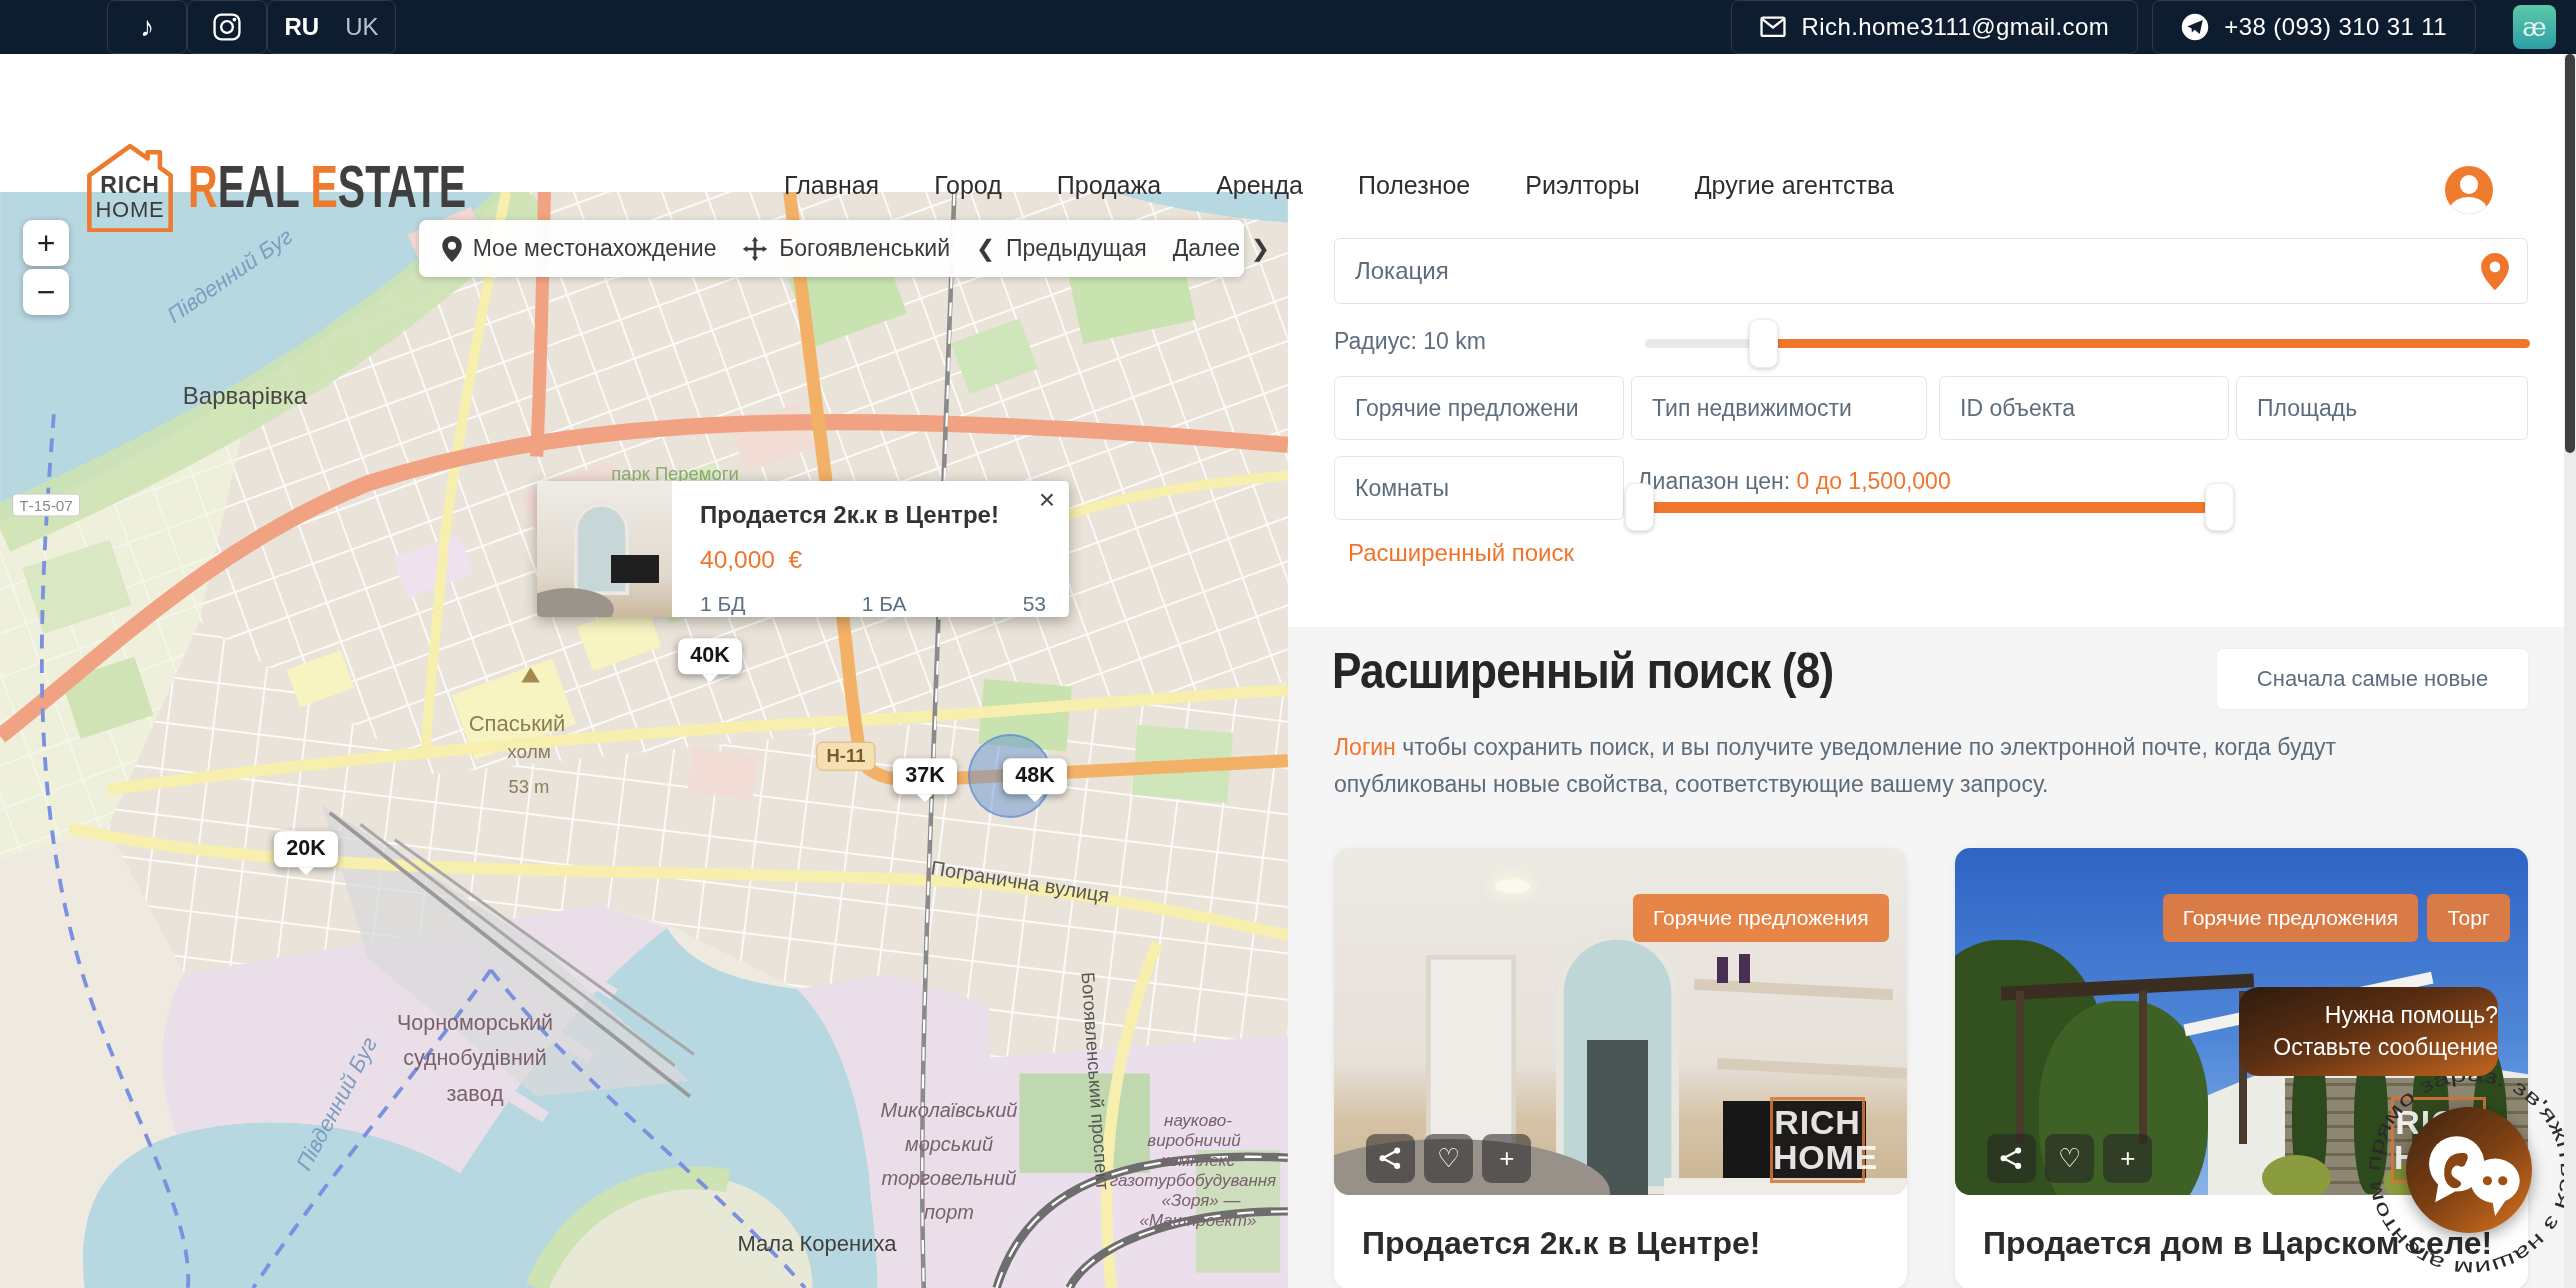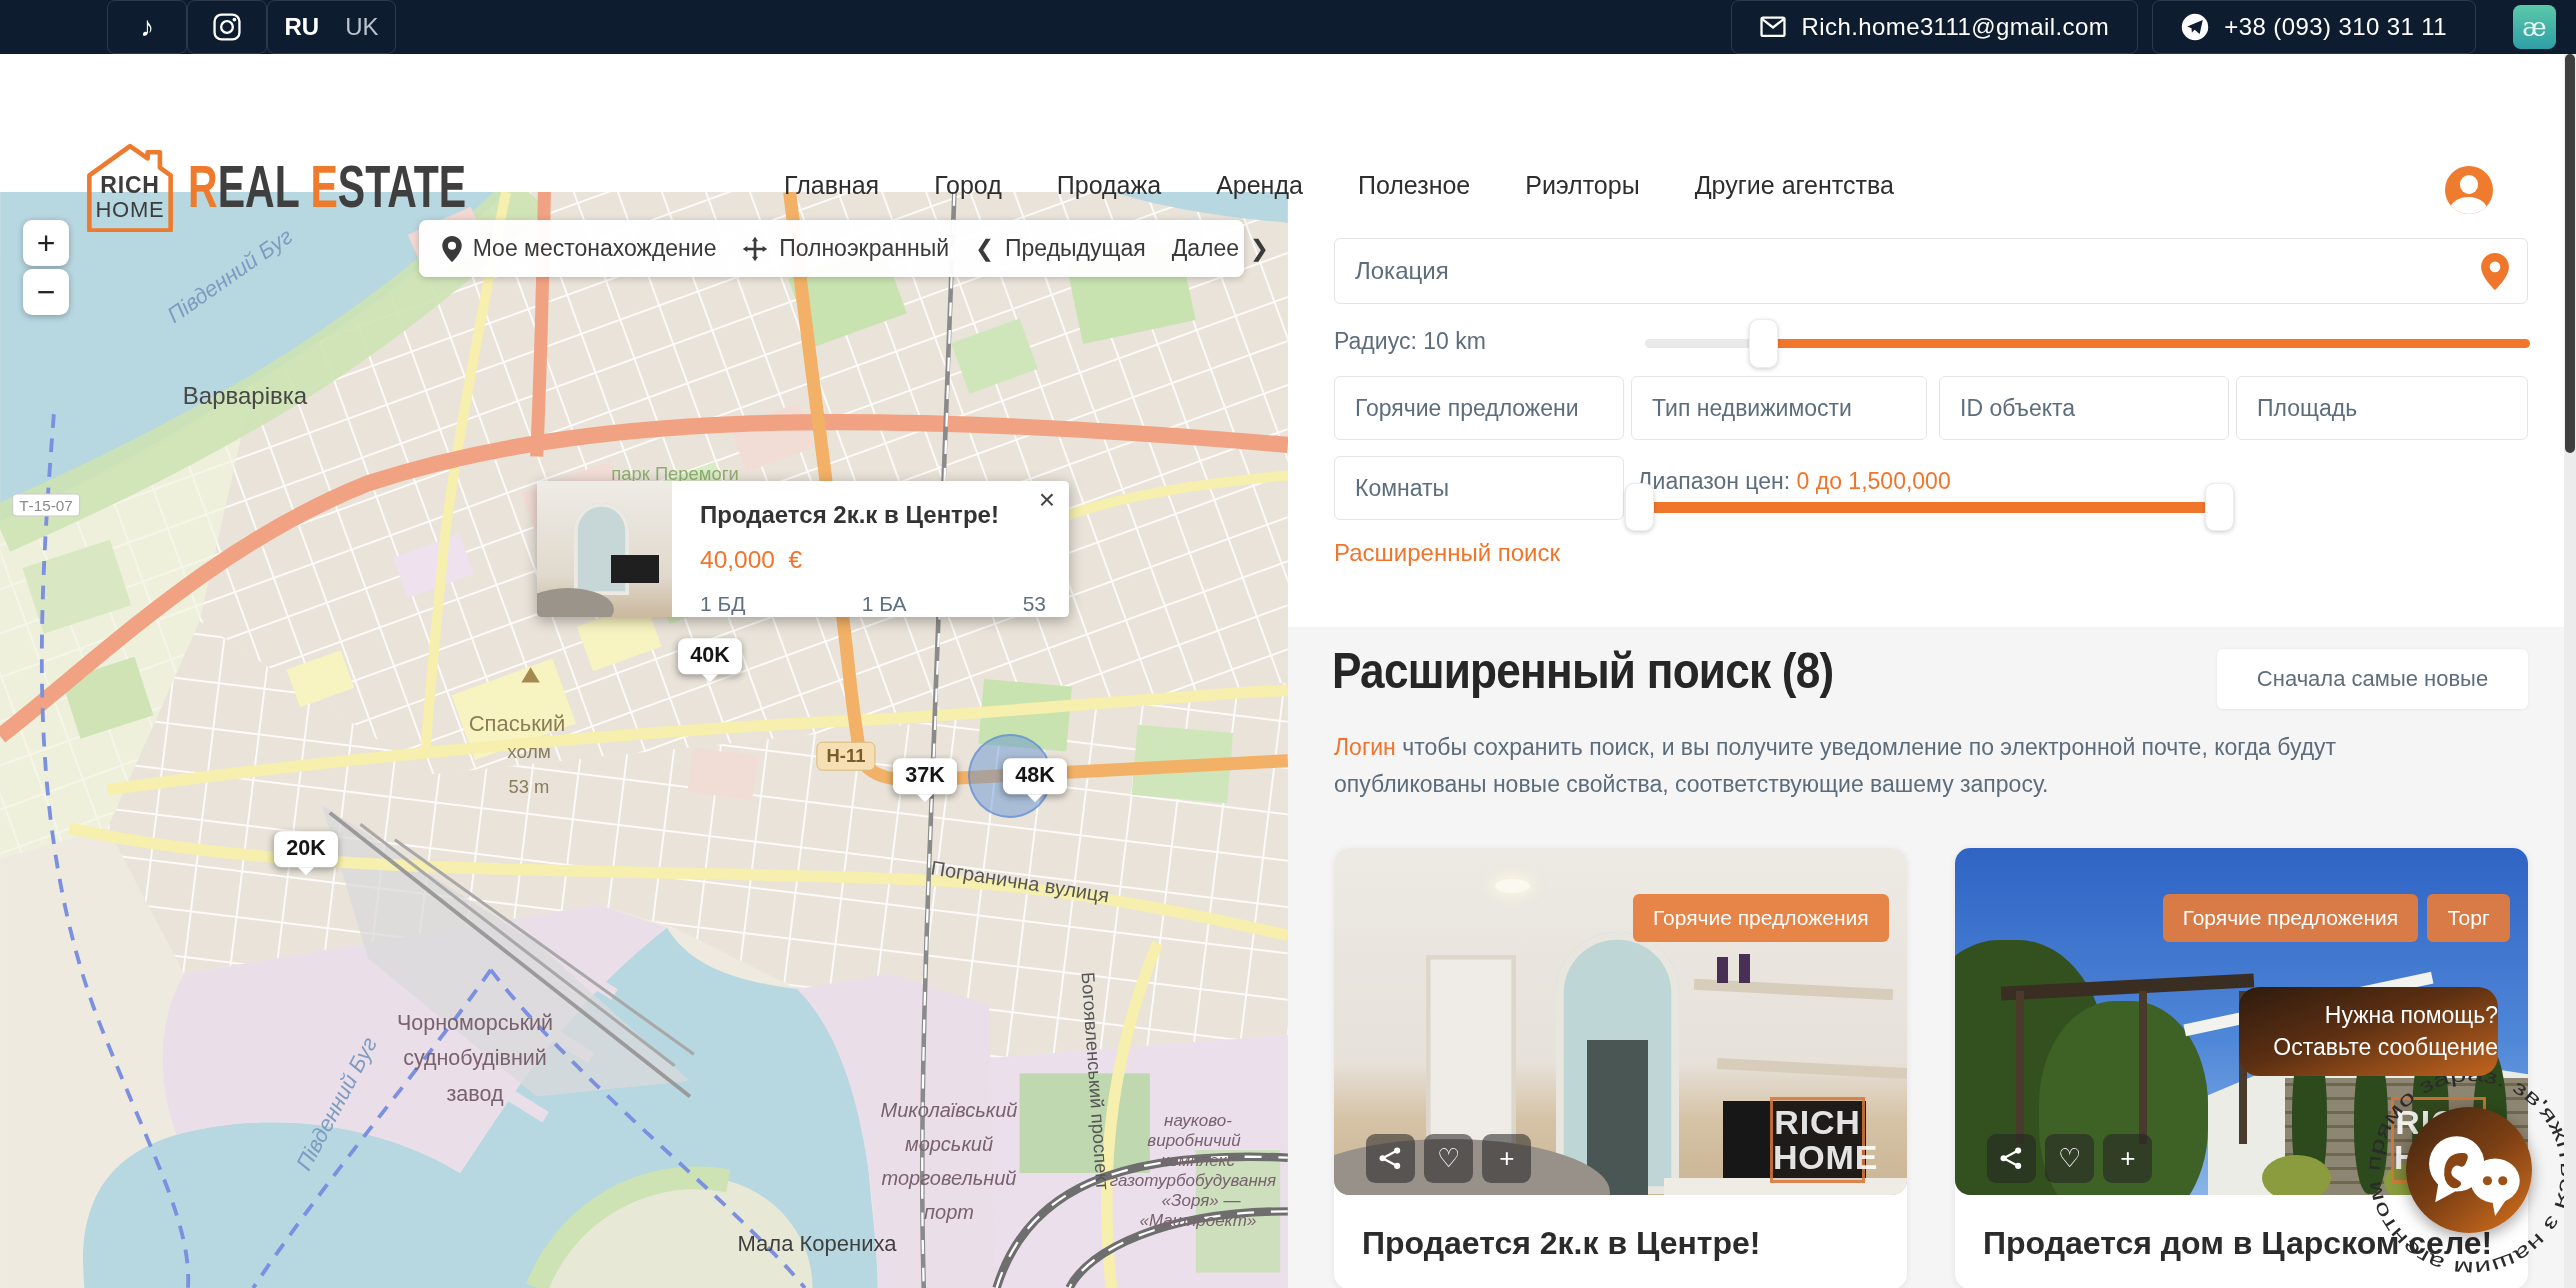--- a/index.html
+++ b/index.html
@@ -89,21 +89,21 @@
   #location-input::placeholder { color:#5d6d7c; opacity:1; }
   #location-pin { position:absolute; right:18.4px; top:14px; }
   #radius-label { position:absolute; left:46px; top:136px; font-size:23px; color:#5d6d7c; }
   .track { position:absolute; height:9.2px; border-radius:4.6px; }
   .pill-handle { position:absolute; background:#fff; border:1.5px solid #ececec; border-radius:9.2px;
                  box-shadow:0 1.5px 4.6px rgba(0,0,0,.18); }
   .filter-box { position:absolute; height:64px; border:1.5px solid #e5e5e5; border-radius:6.1px; background:#fff;
                 display:flex; align-items:center; padding-left:20px; font-size:23px; color:#5d6d7c; }
   #price-label-row { position:absolute; left:349px; top:276px; font-size:23px; color:#5d6d7c; }
   #price-label-row .orange { color:#f0752b; }
-  #advanced-link { position:absolute; left:46px; top:347px; font-size:24px; color:#f0752b; cursor:pointer; }
+  #advanced-link { position:absolute; left:60px; top:347px; font-size:24px; color:#f0752b; cursor:pointer; }
   #results-heading { position:absolute; left:44px; top:452px; font-size:46px; font-weight:800; color:#262626;
                      letter-spacing:-0.8px; transform:scale(.96,1.08); transform-origin:left center; }
   #sort-box { position:absolute; left:929px; top:457px; width:311px; height:60px; background:#fff; border-radius:6.1px;
               box-shadow:0 0.8px 3.1px rgba(0,0,0,.06); display:flex; align-items:center; justify-content:center;
               font-size:22px; color:#5d6d7c; }
   #login-para { position:absolute; left:46px; top:537px; width:1135px; font-size:23px; line-height:1.6; color:#5c6c7b; }
   #login-para .login-link { color:#f0752b; cursor:pointer; }
 
   .prop-card { position:absolute; top:656px; width:573px; height:441px; background:#fff; border-radius:15.3px;
                box-shadow:0 1.5px 7.7px rgba(0,0,0,.07); }
@@ -373,21 +373,21 @@
           <path d="M12 0C5.4 0 0 5.4 0 12c0 9 12 20 12 20s12-11 12-20C24 5.4 18.6 0 12 0z" fill="#3a3a3a"></path>
           <circle cx="12" cy="12" r="5" fill="#fff"></circle>
         </svg>
         <span>Мое местонахождение</span>
       </div>
       <div class="mt-item">
         <svg width="26" height="26" viewBox="0 0 34 34">
           <path d="M17 1 L21 7 H13 Z M17 33 L13 27 H21 Z M1 17 L7 13 V21 Z M33 17 L27 21 V13 Z" fill="#3a3a3a"></path>
           <path d="M17 6 V28 M6 17 H28" stroke="#3a3a3a" stroke-width="3.5"></path>
         </svg>
-        <span>Полноэкранный</span>
+        <span>Богоявленський</span>
       </div>
       <div class="mt-item">
         <span class="chev" style="font-size:23px;">❮</span>
         <span>Предыдущая</span>
       </div>
       <div class="mt-item">
         <span>Далее</span>
         <span class="chev" style="font-size:23px;">❯</span>
       </div>
     </div>

